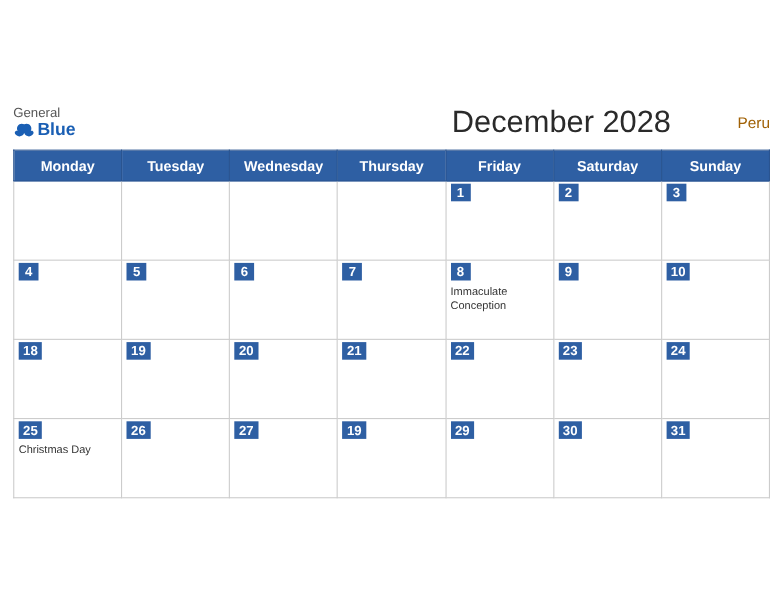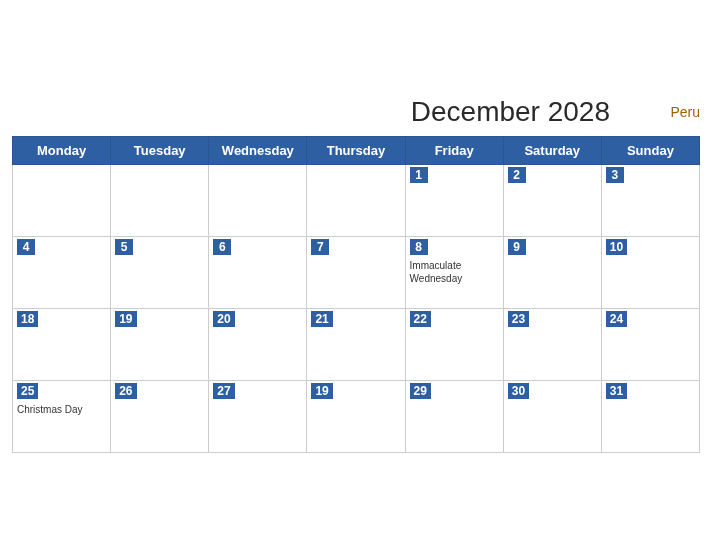--- a/index.html
+++ b/index.html
@@ -101,20 +101,29 @@
     }
     .empty-cell {
       background: #fff;
     }
   </style>
 </head>
 <body>
 
 <div class="calendar-wrapper">
   <div class="calendar-header">
+    <div class="logo-area">
+      <span class="logo-general">General</span>
+      <div class="logo-blue">
+        <svg class="logo-bird" viewBox="0 0 20 16" xmlns="http://www.w3.org/2000/svg">
+          <path d="M10 2 C6 0, 2 4, 4 8 C2 7, 0 10, 3 12 C5 14, 9 13, 10 10 C11 13, 15 14, 17 12 C20 10, 18 7, 16 8 C18 4, 14 0, 10 2Z" fill="#1a5fb4"></path>
+        </svg>
+        <span>Blue</span>
+      </div>
+    </div>
     <h1 class="calendar-title">December 2028</h1>
     <div class="country-label">Peru</div>
   </div>
 
   <table class="calendar-grid">
     <thead>
       <tr>
       <th>Monday</th>
           <th>Tuesday</th>
           <th>Wednesday</th>
@@ -132,21 +141,21 @@
           <td class="empty-cell"></td>
           <td><span class="day-number">1</span></td>
           <td><span class="day-number">2</span></td>
           <td><span class="day-number">3</span></td>
         </tr>
         <tr>
           <td><span class="day-number">4</span></td>
           <td><span class="day-number">5</span></td>
           <td><span class="day-number">6</span></td>
           <td><span class="day-number">7</span></td>
-          <td><span class="day-number">8</span><div class="holiday-text">Immaculate Wednesday</div></td>
+          <td><span class="day-number">8</span><div class="holiday-text">Immaculate Conception</div></td>
           <td><span class="day-number">9</span></td>
           <td><span class="day-number">10</span></td>
         </tr>
         <tr>
           <td><span class="day-number">18</span></td>
           <td><span class="day-number">19</span></td>
           <td><span class="day-number">20</span></td>
           <td><span class="day-number">21</span></td>
           <td><span class="day-number">22</span></td>
           <td><span class="day-number">23</span></td>

